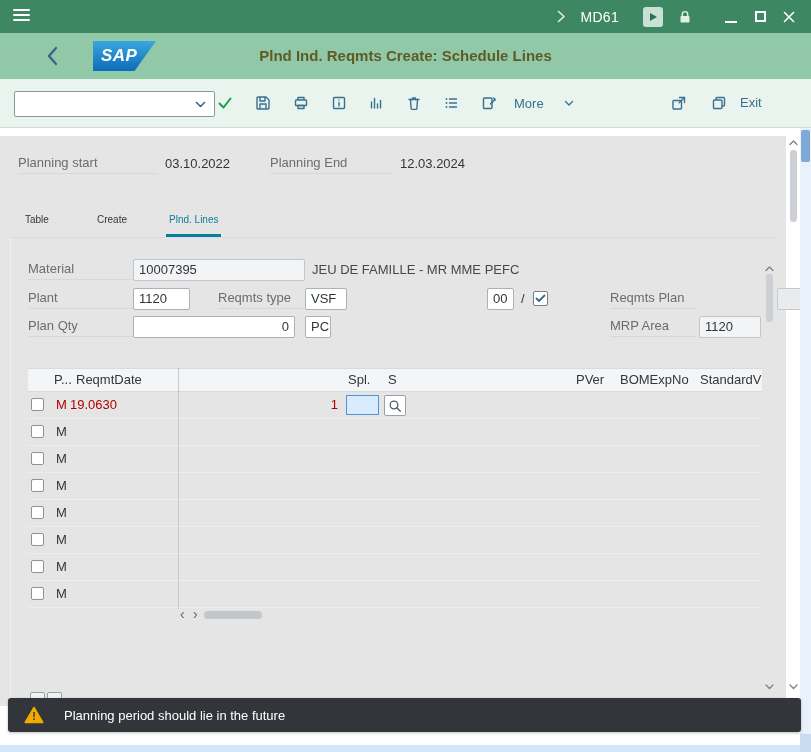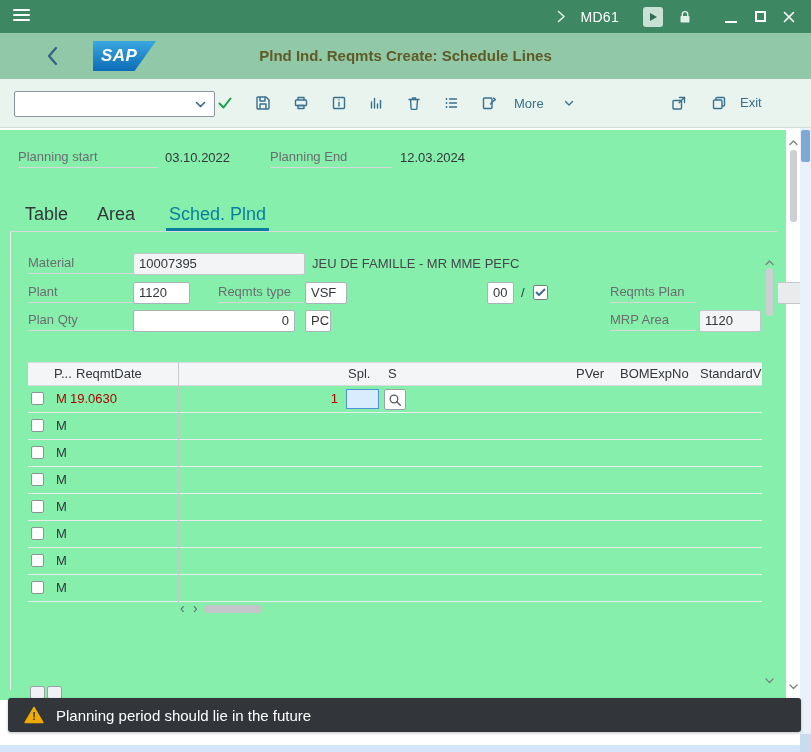--- a/index.html
+++ b/index.html
@@ -34,24 +34,24 @@
   
   .toolbar{position:absolute;left:0;top:79px;width:100%;height:49px;background:var(--toolbar-bg,#e9f4ee);border-bottom:1px solid #d3dcd6}
   .combo{position:absolute;left:14px;top:12px;width:201px;height:26px;background:#fff;border:1px solid #8e959c;border-radius:2px;
     display:flex;align-items:center;justify-content:space-between;padding:0 8px;font-size:13px;color:#32363a;cursor:text}
   .tbtn{position:absolute;top:11px;width:26px;height:26px;display:flex;align-items:center;justify-content:center;cursor:pointer}
   .more{position:absolute;left:514px;top:11px;height:26px;display:flex;align-items:center;gap:20px;
     color:var(--icon-blue,#38708f);font-size:13px;cursor:pointer}
   .exit{position:absolute;left:740px;top:11px;height:26px;line-height:26px;color:var(--icon-blue,#38708f);font-size:13px;cursor:pointer}
 
   
-  .main{position:absolute;left:0;top:130px;width:786px;height:570px;background:#86efac}
+  .main{position:absolute;left:0;top:136px;width:786px;height:570px;background:#e5e5e5}
   .flabel{position:absolute;height:20px;line-height:18px;font-size:13px;color:#6a6d70;border-bottom:1px solid #d8d8d8;white-space:nowrap;cursor:default}
   .fvalue{position:absolute;height:20px;line-height:20px;font-size:13px;color:#32363a;white-space:nowrap;cursor:default}
-  .tab{position:absolute;top:70px;height:31px;line-height:28px;font-size:18px;color:#32363a;padding:0 3px;cursor:pointer}
+  .tab{position:absolute;top:70px;height:31px;line-height:28px;font-size:10px;color:#32363a;padding:0 3px;cursor:pointer}
   .tab.active{color:var(--tab-active,#0a7e9d);border-bottom:3px solid var(--tab-active,#0a7e9d)}
   .tabs-divider{position:absolute;left:10px;top:101px;width:767px;height:1px;background:#d9dcde}
   .panel-edge{position:absolute;left:10px;top:102px;width:1px;height:458px;background:#eceeef}
 
   .field{position:absolute;height:22px;line-height:20px;background:#fff;border:1px solid #a9b2b9;border-radius:2px;
     font-size:13px;color:#32363a;padding:0 5px;white-space:nowrap;overflow:hidden;cursor:text}
   .field.display{background:#f2f4f5;border-color:#c0c6cb}
   .field.disabled{background:#e9ebec;border-color:#c3c9cd;cursor:default}
   .field.num{text-align:right}
   .desc{position:absolute;font-size:13px;color:#45484c;line-height:22px;white-space:nowrap;cursor:default}
@@ -90,21 +90,21 @@
   .vs-up,.vs-down{position:absolute;left:3px;cursor:pointer}
   .vs-up{top:2px}.vs-down{bottom:2px}
   .vs-thumb{position:absolute;left:4px;width:7px;background:#ccd0d4;border-radius:3px;cursor:grab}
   .pagebar{position:absolute;left:800px;top:128px;width:11px;height:624px;background:#e9f1fa;z-index:5}
   .pb-thumb{position:absolute;left:1px;top:2px;width:9px;height:32px;background:#7fa8d4;border-radius:2px;cursor:grab}
   .pb-corner{position:absolute;left:0;bottom:0;width:11px;height:18px;background:#c9dcef}
 
   
   .statusbar{position:absolute;left:8px;top:698px;width:793px;height:34px;background:var(--status-bg,#32363a);border-radius:3px;
     display:flex;align-items:center;padding-left:16px;z-index:6;box-shadow:0 1px 3px rgba(0,0,0,.25)}
-  .status-text{color:#fff;font-size:15px;margin-left:12px;cursor:default}
+  .status-text{color:#fff;font-size:13px;margin-left:20px;cursor:default}
   .footer-strip{position:absolute;left:0;top:745px;width:811px;height:7px;background:#d3e5f8}
 </style>
 </head>
 <body>
 
 <div class="app">
 
   <header class="topbar">
     <div class="hamburger">
         <span></span>
@@ -243,22 +243,22 @@
   </div>
 
   <main class="main">
 
     <span class="flabel" style="left:18px;top:18px;width:140px">Planning start</span>
     <span class="fvalue" style="left:165px;top:18px">03.10.2022</span>
     <span class="flabel" style="left:270px;top:18px;width:122px">Planning End</span>
     <span class="fvalue" style="left:400px;top:18px">12.03.2024</span>
 
     <span class="tab" style="left:22px">Table</span>
-    <span class="tab" style="left:94px">Area</span>
-    <span class="tab active" style="left:166px">Sched. Plnd</span>
+    <span class="tab" style="left:94px">Create</span>
+    <span class="tab active" style="left:166px">Plnd. Lines</span>
     <div class="tabs-divider"></div>
     <div class="panel-edge"></div>
 
     <span class="flabel" style="left:28px;top:124px;width:105px">Material</span>
     <div class="field display" style="left:133px;top:123px;width:172px">10007395</div>
     <span class="desc" style="left:312px;top:123px">JEU DE FAMILLE - MR MME PEFC</span>
 
     <span class="flabel" style="left:28px;top:153px;width:105px">Plant</span>
     <div class="field" style="left:133px;top:152px;width:57px">1120</div>
     <span class="flabel" style="left:218px;top:153px;width:86px">Reqmts type</span>

